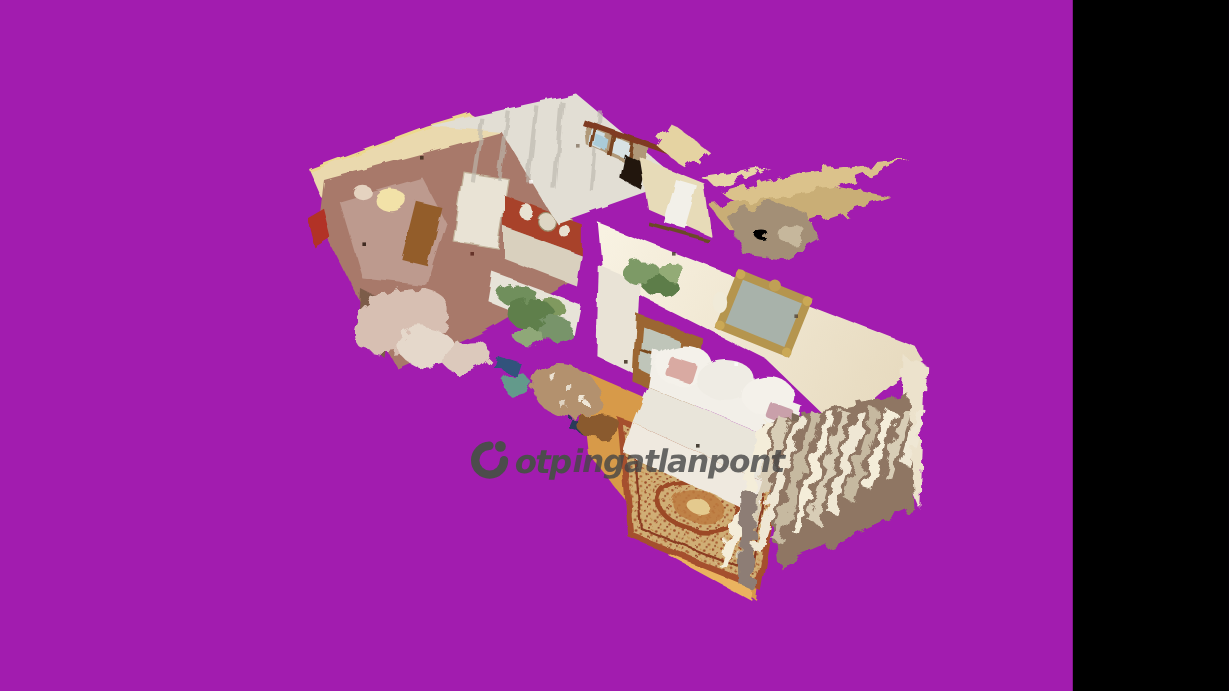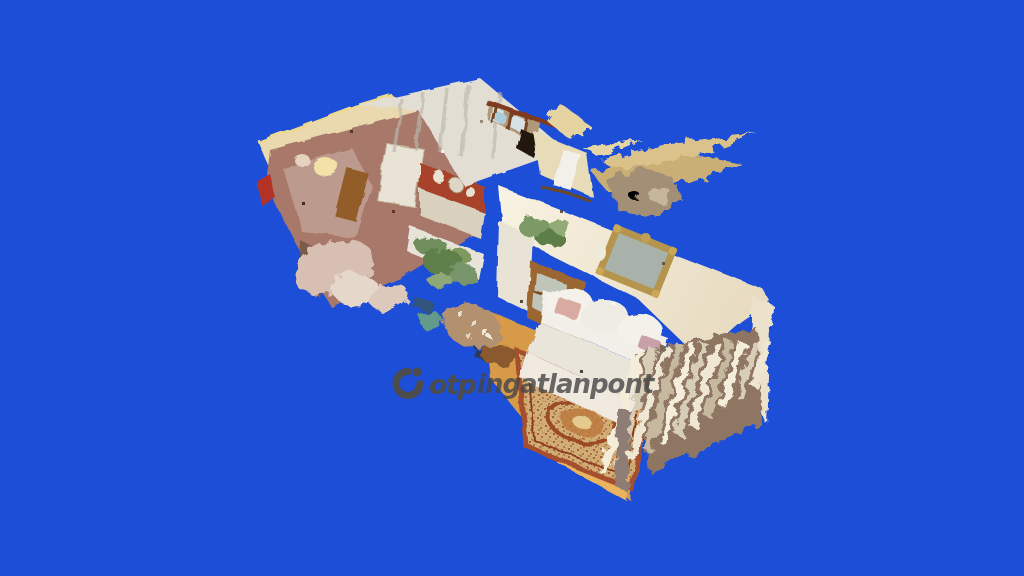--- a/index.html
+++ b/index.html
@@ -1,17 +1,17 @@
 <!DOCTYPE html>
 <html><head>
 <meta charset="utf-8">
 <style>
   html,body{margin:0;padding:0;background:#000;}
   .viewport{
-    position:relative;width:1024px;height:576px;background:#1d4ed8;overflow:hidden;
+    position:relative;width:894px;height:576px;background:#a21caf;overflow:hidden;
     font-family:"DejaVu Sans","Liberation Sans",sans-serif;
   }
   svg{display:block}
   .wm-brand{font-family:"DejaVu Sans","Liberation Sans",sans-serif;font-weight:700;font-style:italic;letter-spacing:-1.5px;}
   .wm-name{font-family:"DejaVu Sans","Liberation Sans",sans-serif;font-weight:700;font-style:italic;letter-spacing:-1px;opacity:.8;}
 </style>
 </head>
 <body>
 
 <div class="viewport">

